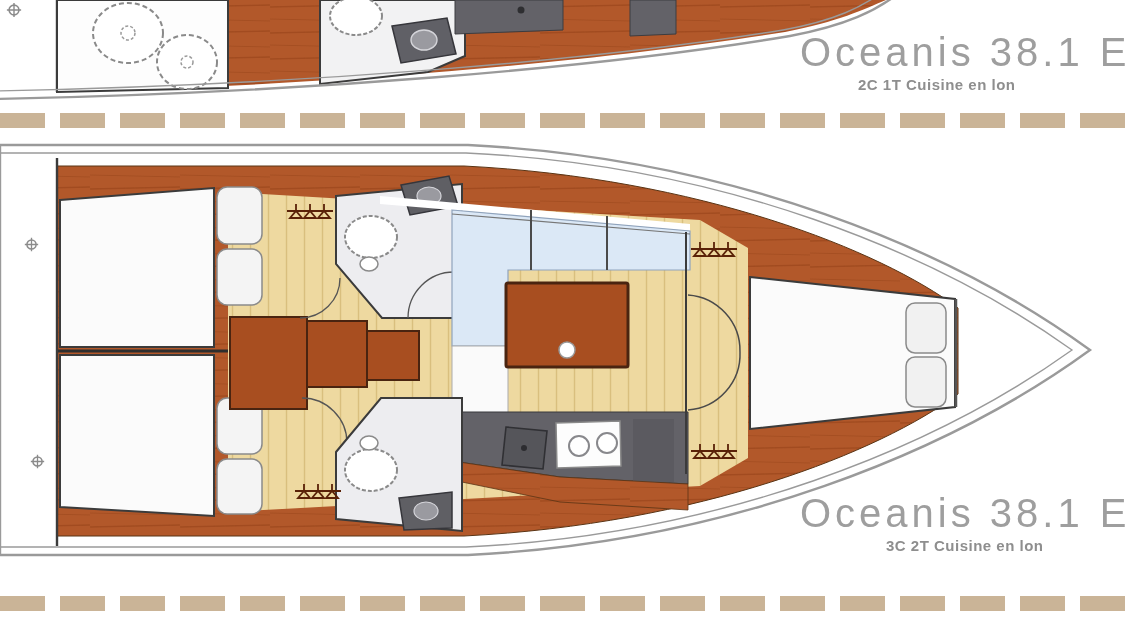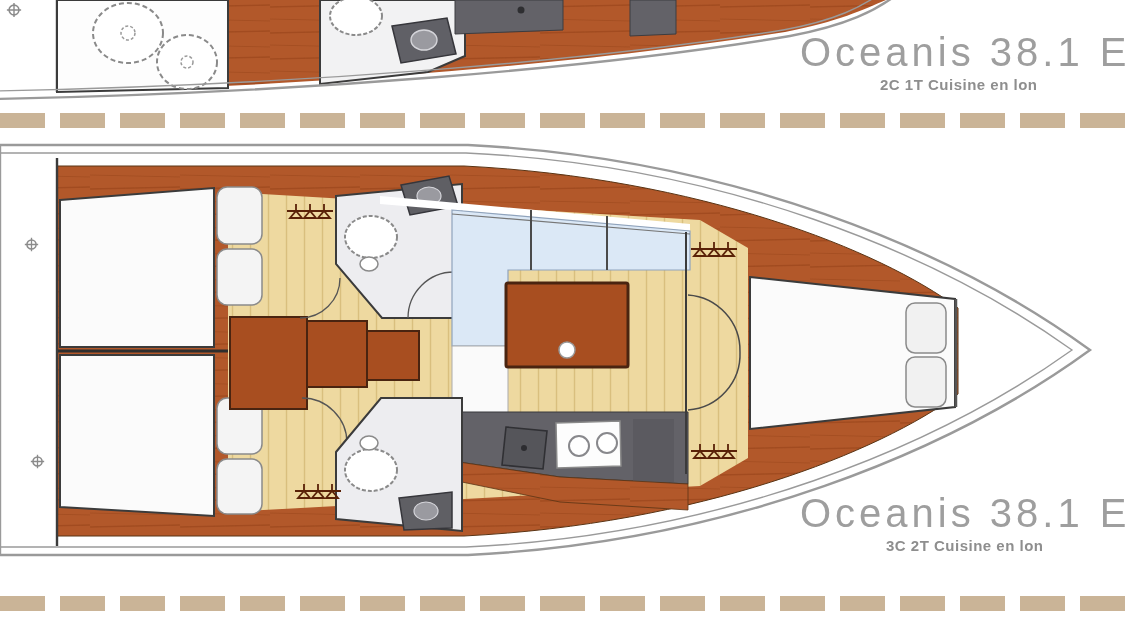--- a/index.html
+++ b/index.html
@@ -9,21 +9,21 @@
   .dash-strip{position:absolute;left:0;width:1136px;height:15px;
               background:repeating-linear-gradient(90deg,var(--c-dash) 0 45px,transparent 45px 60px);}
   .dash-strip.top{top:113px;}
   .dash-strip.bottom{top:596px;}
   .titles{position:absolute;left:800px;width:336px;overflow:hidden;white-space:nowrap;}
   .titles.top{top:31px;}
   .titles.bottom{top:492px;}
   .boat-title{font-size:40px;line-height:1.05;color:var(--c-title);letter-spacing:4px;font-weight:400;}
   .boat-title .suffix{margin-left:16px;letter-spacing:0;}
   .boat-subtitle{font-size:15px;font-weight:bold;color:var(--c-subtitle);letter-spacing:0.5px;margin-top:3px;}
-  .titles.top .boat-subtitle{margin-left:80px;}
+  .titles.top .boat-subtitle{margin-left:58px;}
   .titles.bottom .boat-subtitle{margin-left:86px;}
 </style>
 </head>
 <body>
 
 <div class="canvas">
 
 <svg class="scene" width="1136" height="640" viewBox="0 0 1136 640">
   <defs>
     <pattern id="planks" patternUnits="userSpaceOnUse" width="18" height="18">

